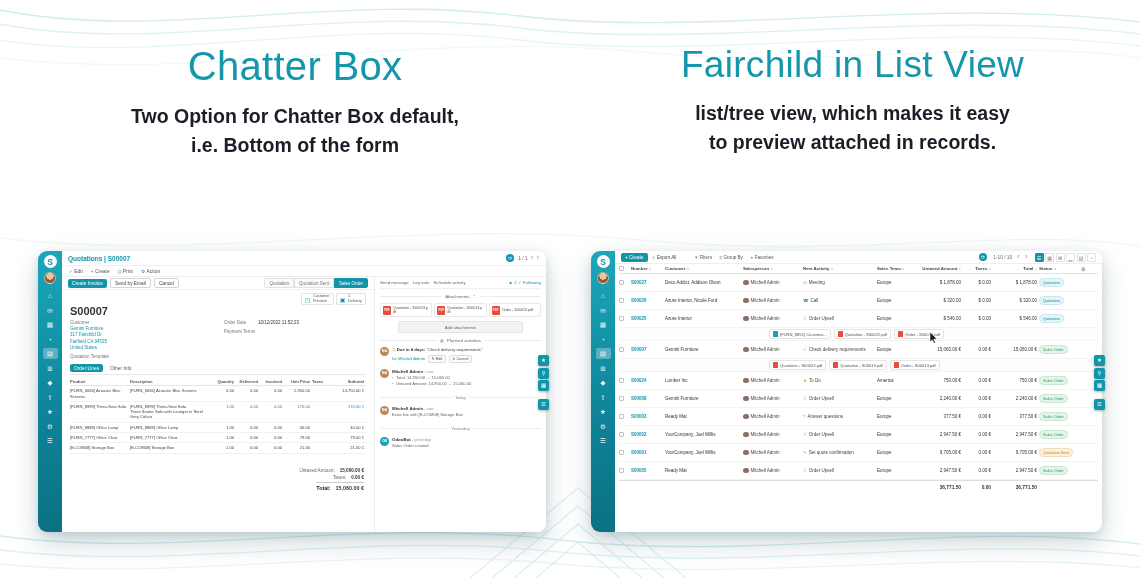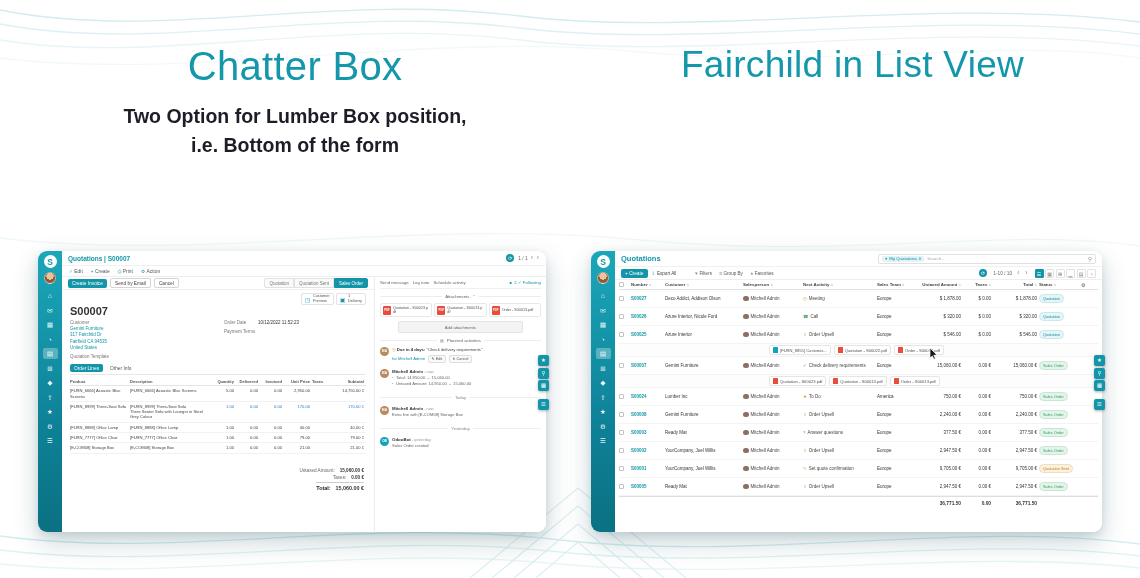--- a/index.html
+++ b/index.html
@@ -187,27 +187,29 @@
       <path d="M470,578 L578,488 L686,578"></path>
       <path d="M492,578 L578,506 L664,578"></path>
       <path d="M514,578 L578,524 L642,578"></path>
       <path d="M536,578 L578,542 L620,578"></path>
     </g>
   </svg>
 
   <section class="hero hero-left">
     <h1>Chatter Box</h1>
     <div class="hero-sub">
-        <div class="hero-line">Two Option for Lumber Box position,</div>
+        <div class="hero-line">Two Option for Chatter Box default,</div>
         <div class="hero-line">i.e. Bottom of the form</div>
       </div>
   </section>
   <section class="hero hero-right">
     <h1>Fairchild in List View</h1>
     <div class="hero-sub">
+        <div class="hero-line">list/tree view, which makes it easy</div>
+        <div class="hero-line">to preview attached in records.</div>
       </div>
   </section>
 
   <div class="card card-left">
     <aside class="app-sidebar">
       <div class="sb-logo">S</div>
       <div class="sb-avatar"></div>
       <div class="sb-icons">
           <div class="sb-ic">⌂</div>
           <div class="sb-ic">✉</div>
@@ -501,32 +503,20 @@
           <div class="sb-ic active">▤</div>
           <div class="sb-ic">⊞</div>
           <div class="sb-ic">◆</div>
           <div class="sb-ic">⇧</div>
           <div class="sb-ic">★</div>
           <div class="sb-ic">⚙</div>
           <div class="sb-ic">☰</div>
         </div>
     </aside>
     <div class="app-main">
-      <div class="l-header">
-        <div class="l-title">Quotations</div>
-        <div class="searchbox">
-          <span class="facet">
-            <i>▼</i>
-            <span>My Quotations</span>
-            <i class="x">✕</i>
-          </span>
-          <span class="placeholder">Search...</span>
-          <i class="mag">⚲</i>
-        </div>
-      </div>
       <div class="l-toolbar">
         <button class="btn-teal">+ Create</button>
         <span class="exp">
             <i>⇩</i>
             <span>Export All</span>
           </span>
         <span class="mid-tools">
           <span><i>▼</i><span>Filters</span></span>
           <span><i>≣</i><span>Group By</span></span>
           <span><i>★</i><span>Favorites</span></span>

